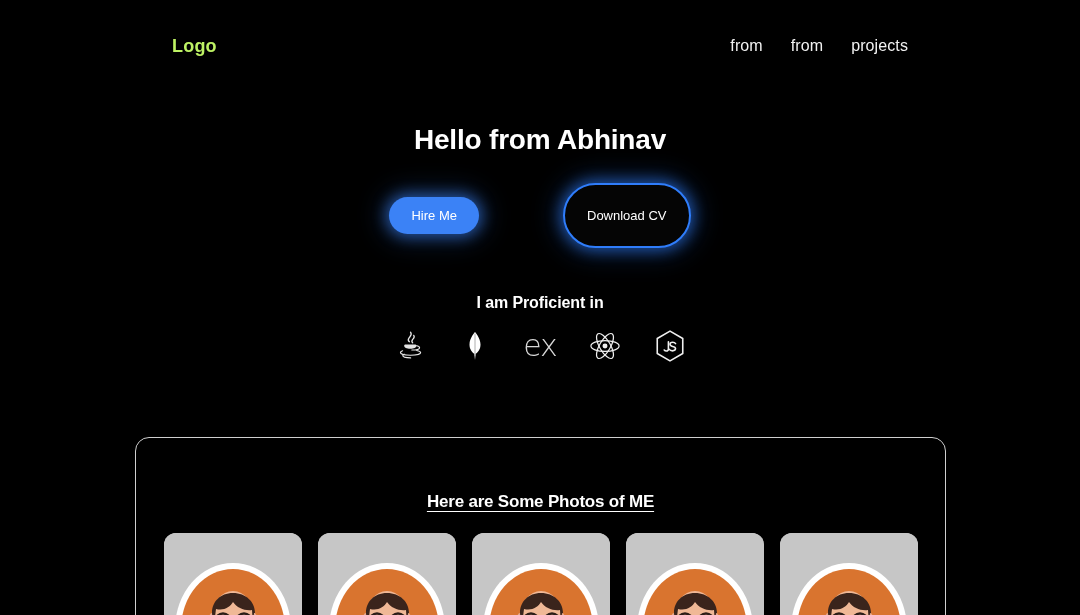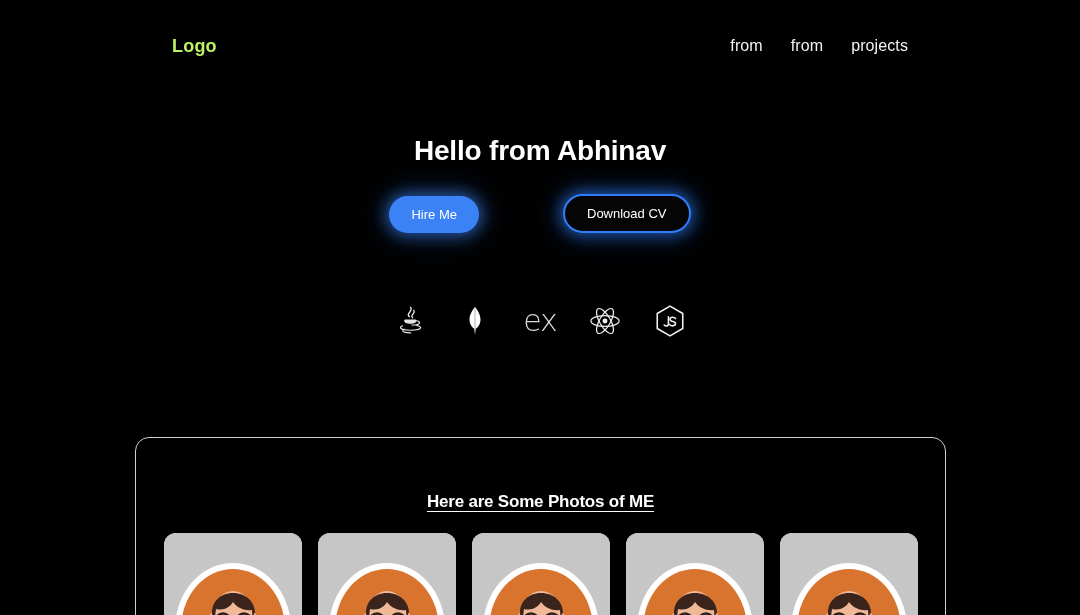--- a/index.html
+++ b/index.html
@@ -48,41 +48,41 @@
     font-weight: 400;
     color: #f2f2f2;
     letter-spacing: 0.1px;
     cursor: pointer;
     text-decoration: none;
   }
 
   
   .hero {
     position: absolute;
-    top: 134px;
+    top: 123px;
     left: 0;
     width: 1080px;
     text-align: center;
   }
 
   .hero-title {
     font-size: 28px;
     font-weight: 700;
     line-height: 34px;
     color: #ffffff;
     letter-spacing: -0.2px;
   }
 
   .hero-title .line2 { display: block; }
 
   .hero-buttons {
     margin-top: 26px;
     display: flex;
     justify-content: center;
-    align-items: flex-end;
+    align-items: center;
     gap: 84px;
   }
 
   .btn {
     font-family: "Liberation Sans", sans-serif;
     font-size: 13px;
     font-weight: 400;
     border-radius: 999px;
     cursor: pointer;
     line-height: 1;
@@ -95,21 +95,21 @@
     border: none;
     padding: 12px 22px;
     box-shadow: 0 0 14px 3px rgba(59,130,246,0.55),
                 0 0 26px 8px rgba(59,130,246,0.22);
   }
 
   .btn-outline {
     background: #050505;
     color: #ffffff;
     border: 2px solid #2f7dfb;
-    padding: 11px 22px;
+    padding: 24px 22px;
     box-shadow: 0 0 14px 3px rgba(47,125,251,0.55),
                 0 0 26px 8px rgba(47,125,251,0.22);
   }
 
   
   .proficient {
     position: absolute;
     top: 294px;
     left: 0;
     width: 1080px;
@@ -117,21 +117,21 @@
   }
 
   .proficient-title {
     font-size: 16px;
     font-weight: 700;
     color: #ffffff;
     letter-spacing: -0.1px;
   }
 
   .tech-row {
-    margin-top: 6px;
+    margin-top: 13px;
     display: flex;
     justify-content: center;
     align-items: center;
     gap: 23px;
   }
 
   .tech-icon {
     width: 42px;
     height: 42px;
     display: flex;
@@ -214,20 +214,21 @@
   <h1 class="hero-title">
     <span>Hello from Abhinav</span>
   </h1>
   <div class="hero-buttons">
     <button class="btn btn-primary">Hire Me</button>
     <button class="btn btn-outline">Download CV</button>
   </div>
 </section>
 
 <section class="proficient">
+  <h2 class="proficient-title">I am Proficient in</h2>
 
   <div class="tech-row">
 
     <div class="tech-icon">
       <svg viewBox="0 0 64 64" width="34" height="34" fill="none">
         <g stroke="#e8e8e8" stroke-width="2.4" stroke-linecap="round" fill="none">
           <path d="M33 6c4 5-1 8-3 11s-2 5 1 7"></path>
           <path d="M39 12c3 4-1 6-2.5 8.5s-1.5 4 .5 5.5"></path>
         </g>
         <g fill="#f0f0f0">

